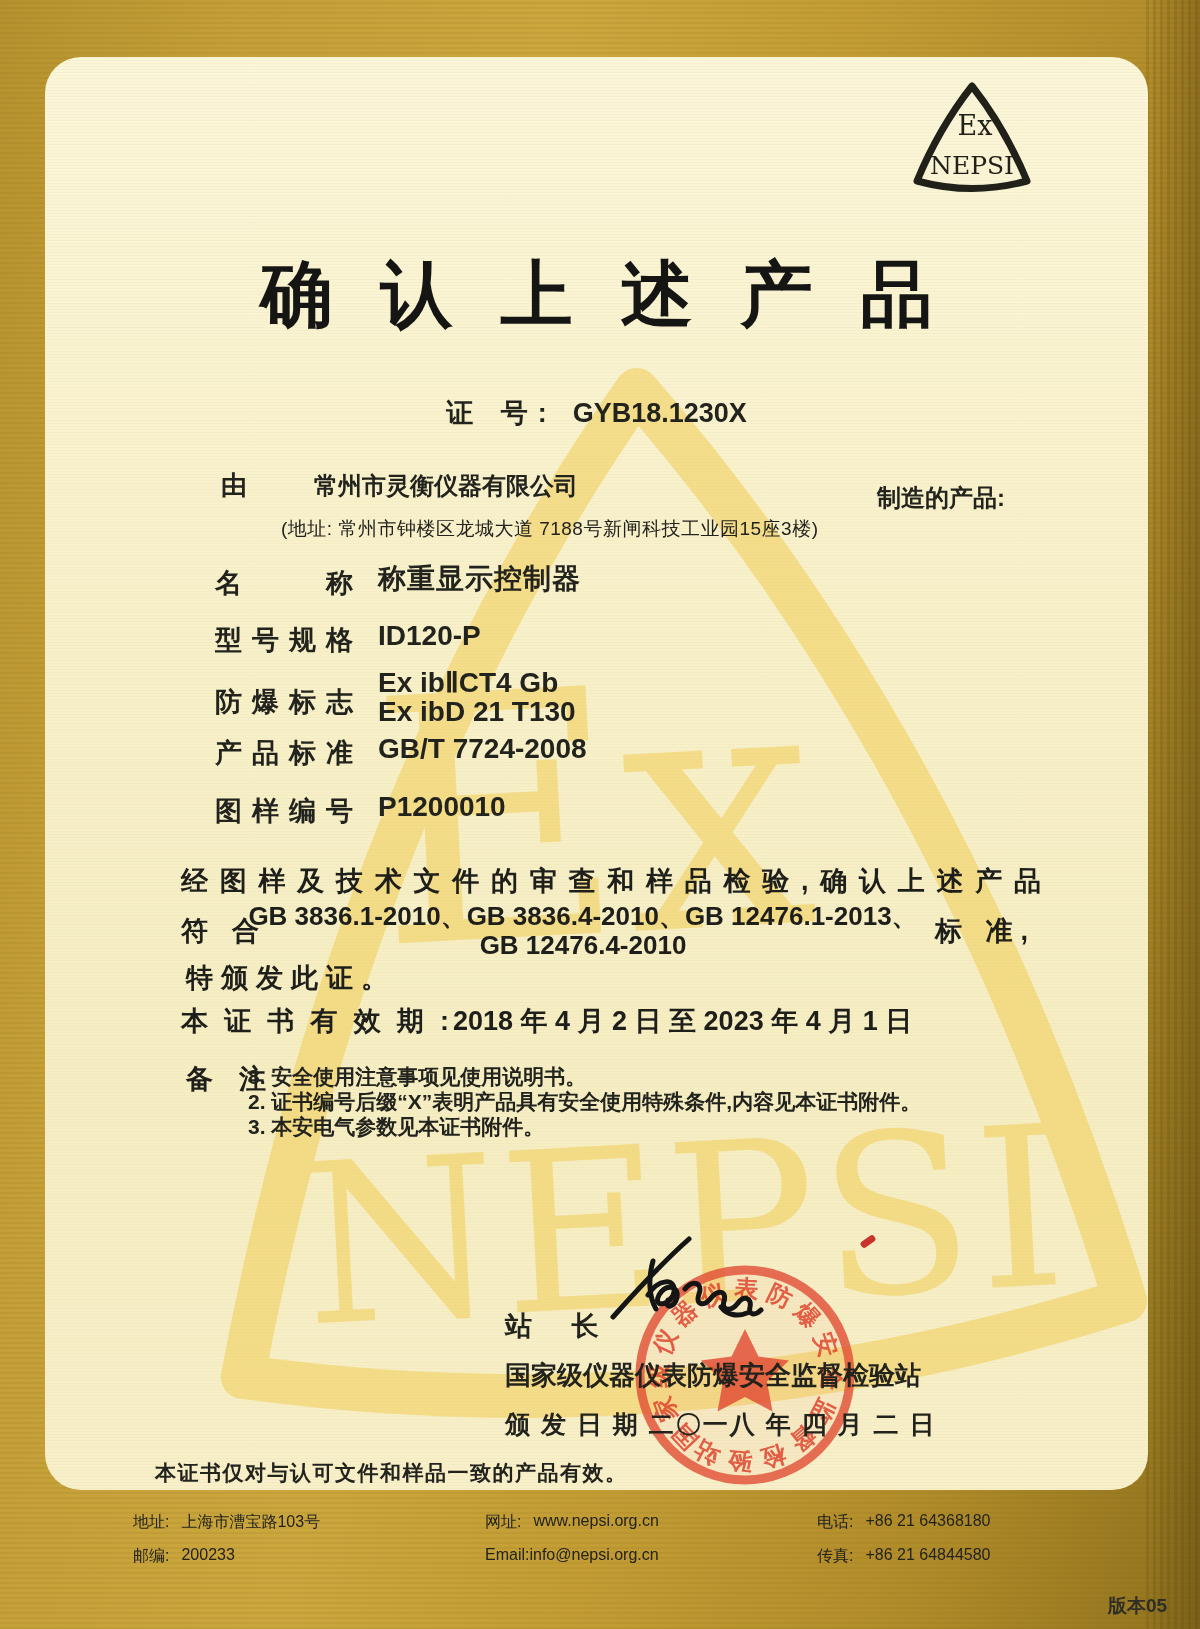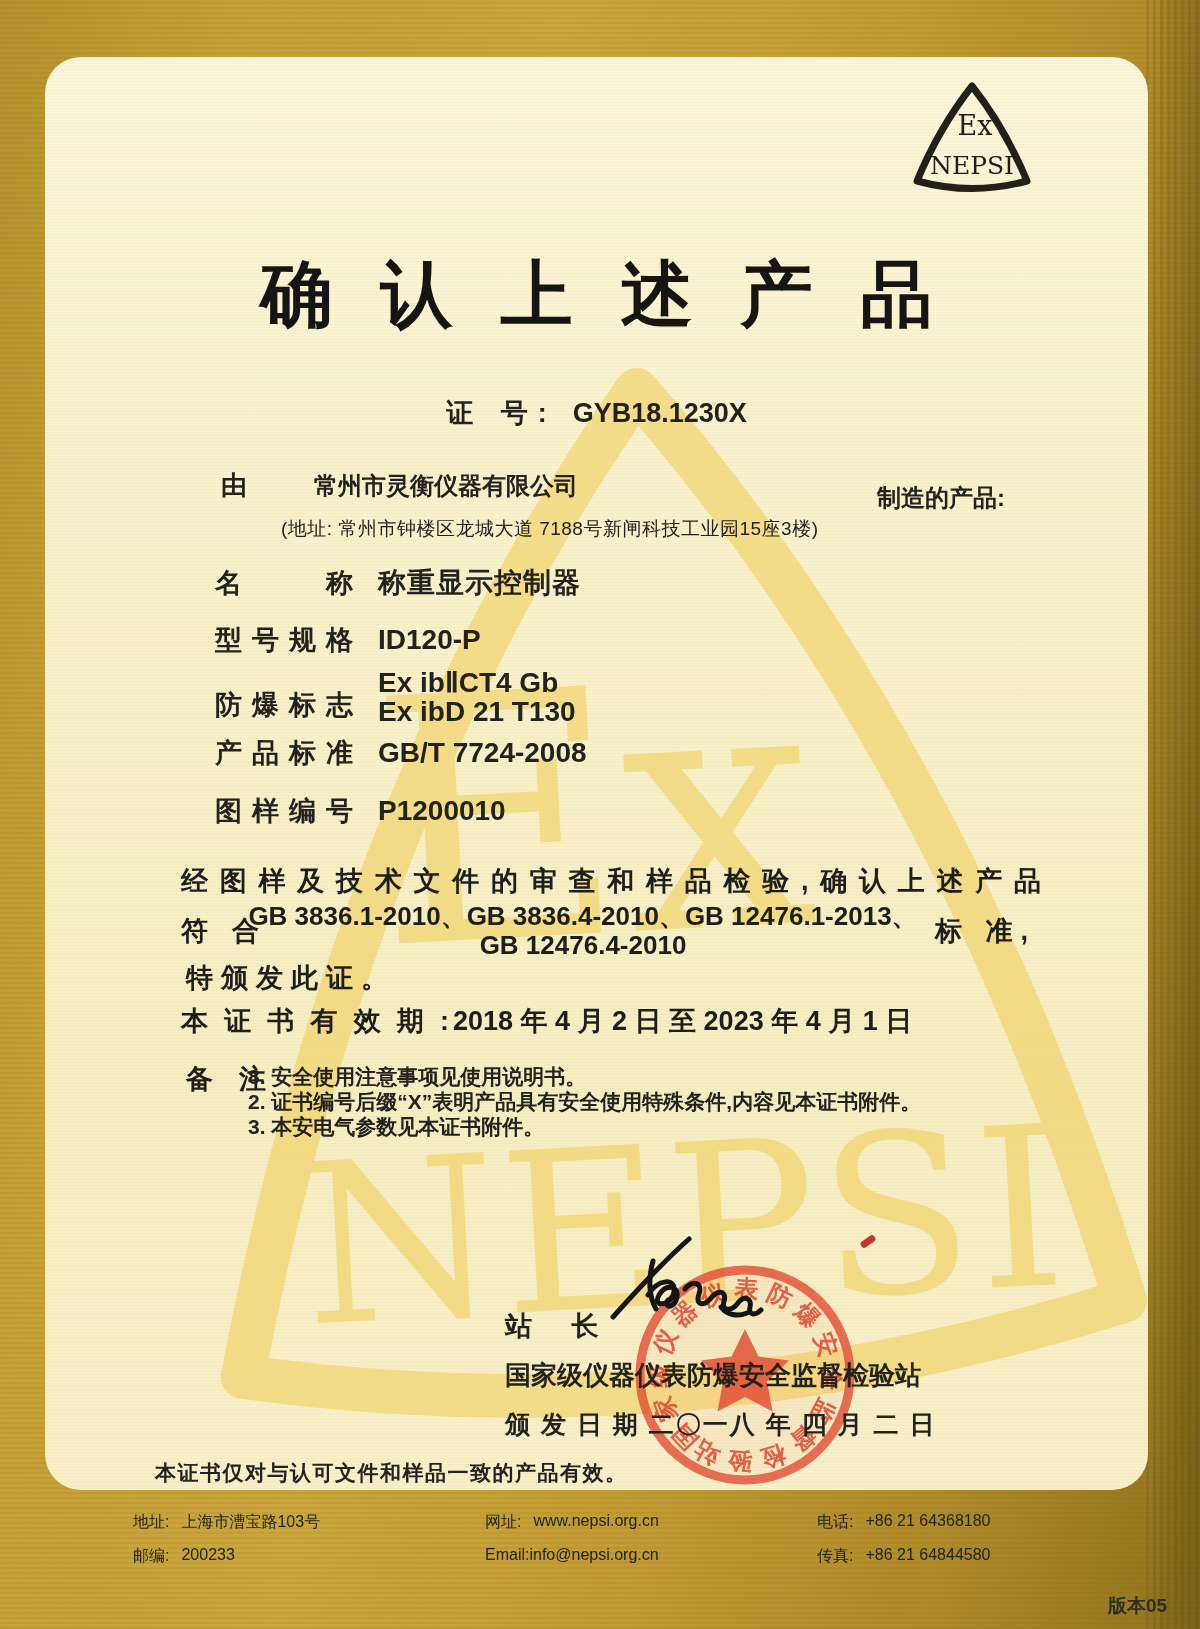--- a/index.html
+++ b/index.html
@@ -30,21 +30,21 @@
     left:0; top:190px; width:100%; text-align:center;
     font-size:72px; font-weight:900; letter-spacing:48px; padding-left:48px;
     box-sizing:border-box; color:#151513; white-space:nowrap;
   }
   .cert-no-row{left:0; top:338px; width:100%; display:flex; justify-content:center; align-items:baseline; gap:16px; font-size:27px; font-weight:700;}
   .cert-no-row .lbl{letter-spacing:10px; font-weight:600;}
   .madeby-prefix{left:176px; top:411px; font-size:26px; font-weight:600;}
   .madeby-company{left:269px; top:413px; font-size:24px; font-weight:600;}
   .madeby-suffix{left:832px; top:425px; font-size:24px; font-weight:600;}
   .madeby-address{left:236px; top:459px; font-size:19px; font-weight:500; letter-spacing:.5px;}
-  .frow{position:absolute; left:170px; display:flex; align-items:center;}
+  .frow{position:absolute; left:170px; display:flex; align-items:flex-start;}
   .flabel{display:inline-block; width:138px; font-size:27px; font-weight:600; text-align:justify; text-align-last:justify; flex:none;}
   .fvalue{margin-left:25px; font-size:28px; font-weight:700; white-space:nowrap; line-height:1.02;}
   .fvalue.cjk{font-size:28px; letter-spacing:1px;}
   .stmt{position:absolute; font-size:27px; font-weight:600; color:#1e1e1a;margin-left:8px;}
   .justify{text-align:justify; text-align-last:justify;}
   .standards{left:180px; top:845px; width:700px; text-align:center; font-weight:700; line-height:1.12; font-size:26px;}
   .remark-item{font-size:21px; font-weight:600; line-height:23px; margin-bottom:2px; white-space:nowrap;}
   .sig-svg{left:548px; top:1172px; width:185px; height:110px; z-index:5;}
   .stamp-svg{left:578px; top:1196px; width:244px; height:244px; z-index:2; opacity:.93;}
   .btxt{z-index:3;}

